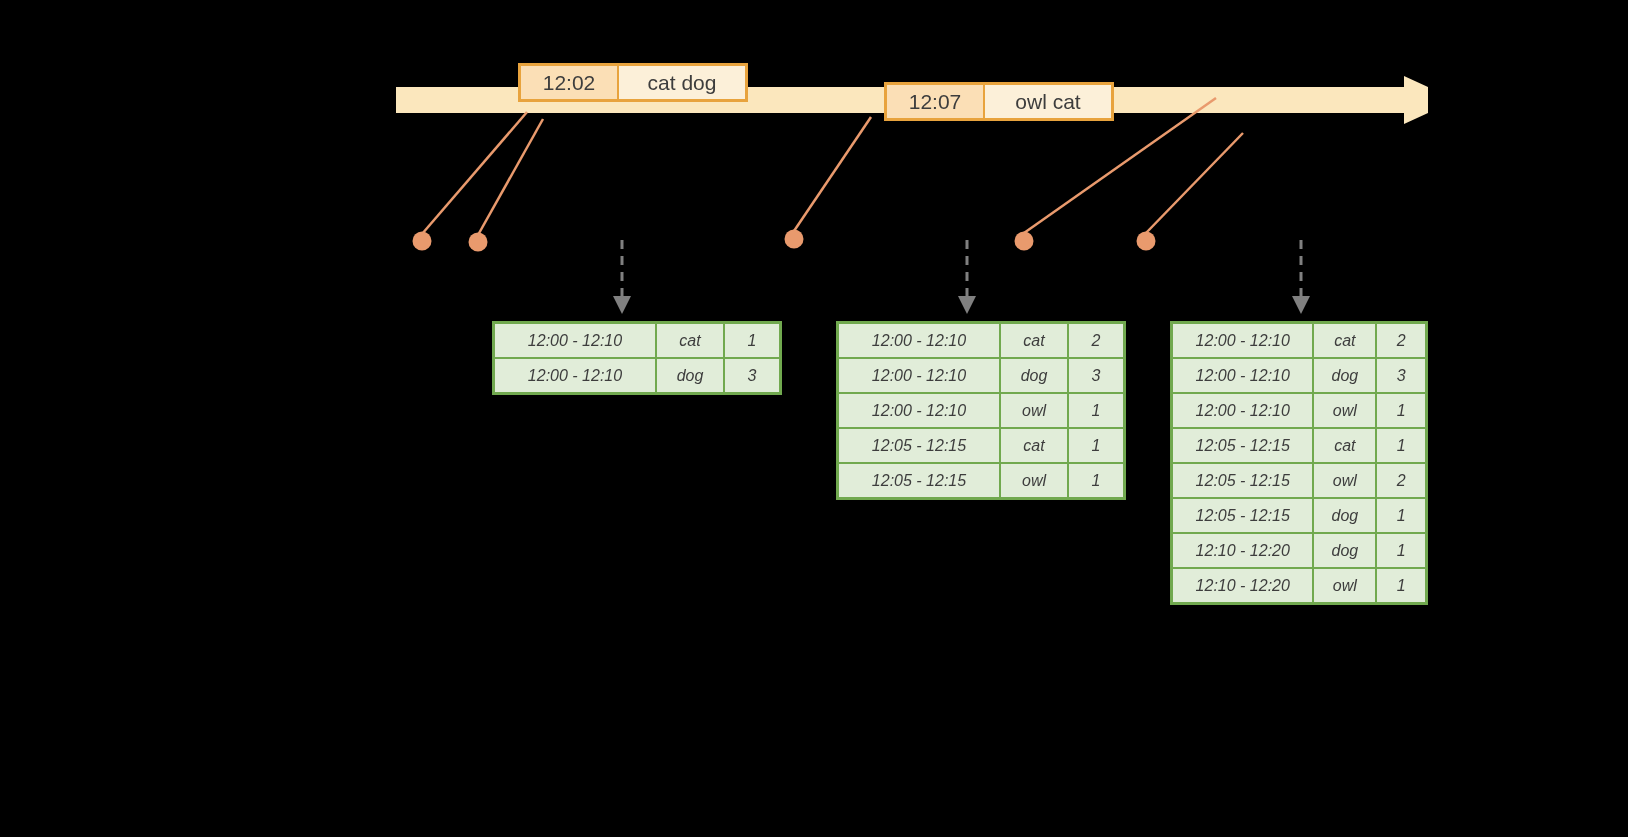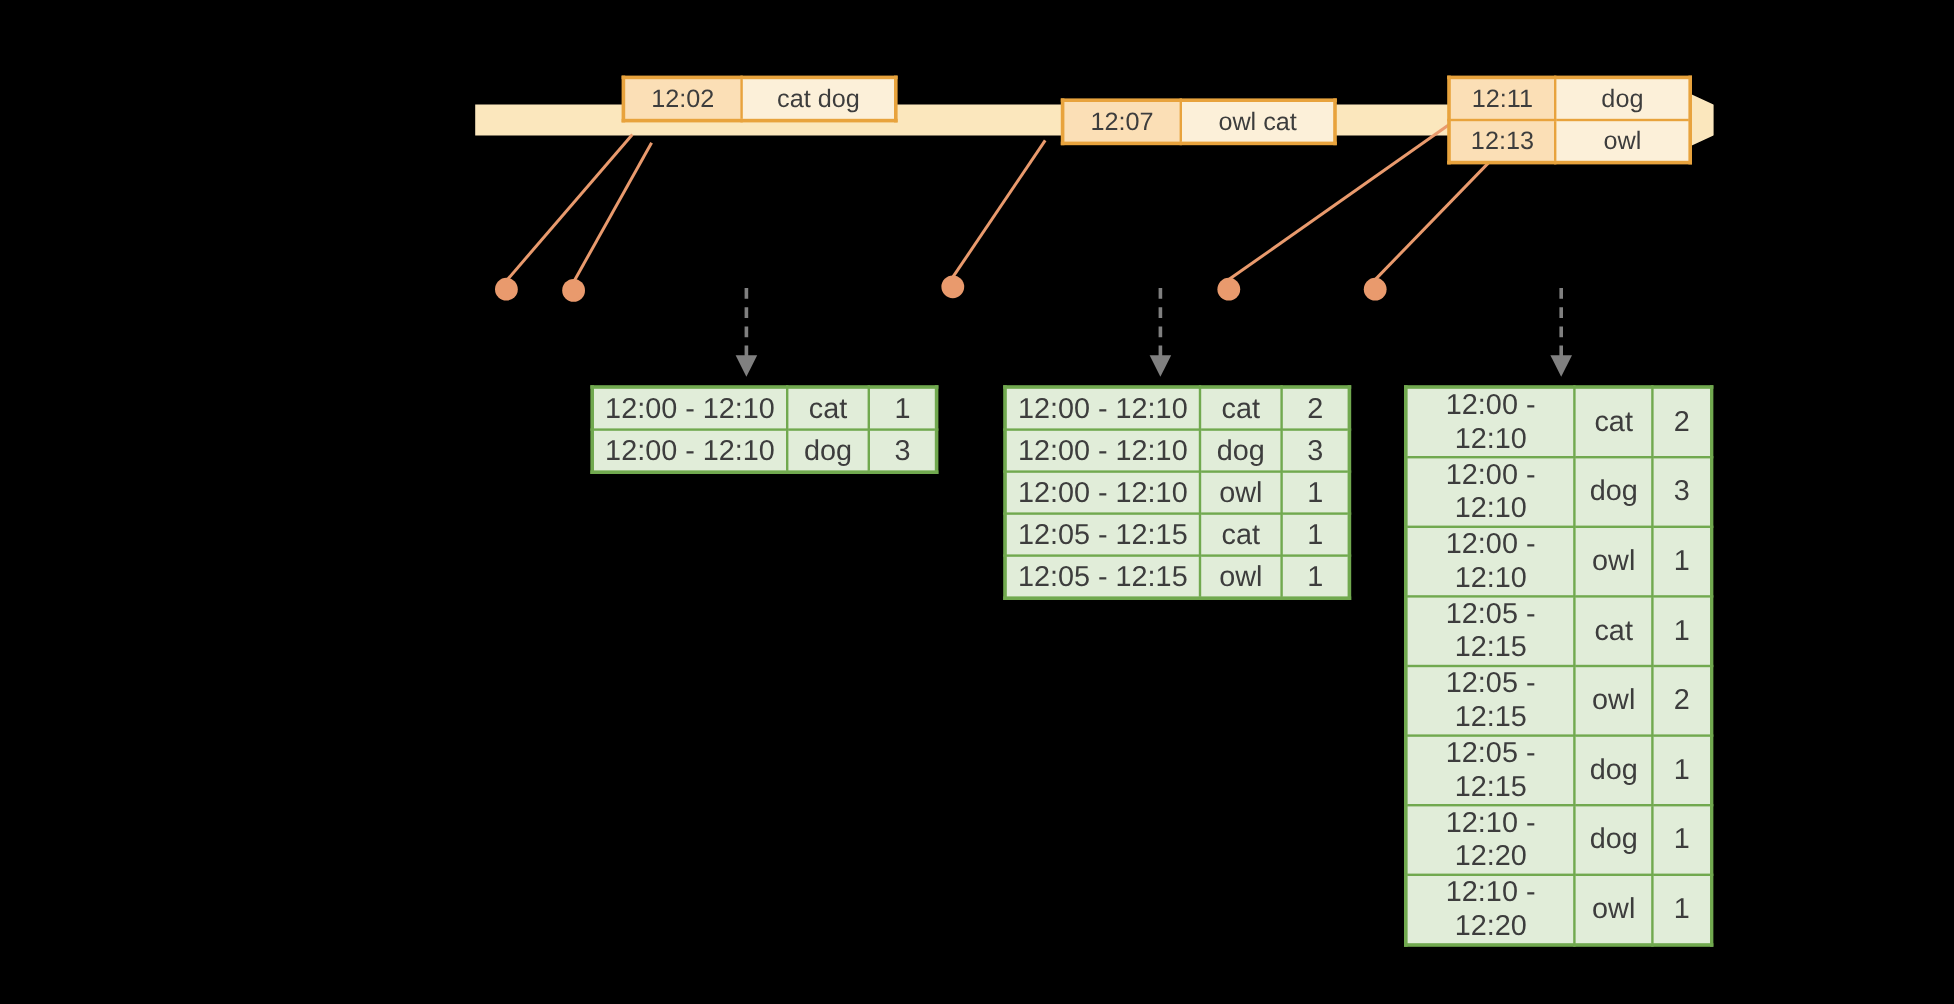--- a/index.html
+++ b/index.html
@@ -33,21 +33,21 @@
   table{border-collapse:collapse;position:absolute;}
   td{text-align:center;vertical-align:middle;color:var(--table_text);}
 
   .event-table{border:3px solid var(--orange_border);font-size:21px;}
   .event-table td{border:2px solid var(--orange_border);height:33px;padding:0 8px;}
   .event-table .td-time{background:var(--orange_cell_time);width:80px;}
   .event-table .td-word{background:var(--orange_cell_word);width:110px;}
   .event-table.narrow .td-time{width:70px;}
   .event-table.narrow .td-word{width:94px;}
 
-  .result-table{border:3px solid var(--green_border);font-size:24px;}
+  .result-table{border:3px solid var(--green_border);font-size:16px;font-style:italic;}
   .result-table td{border:2px solid var(--green_border);background:var(--green_cell);height:33px;padding:0 6px;}
   .result-table .td-window{width:148px;}
   .result-table .td-wword{width:54px;margin-top:32px;}
   .result-table .td-count{width:42px;}
 </style>
 </head>
 <body>
 
 <div class="canvas">
 
@@ -86,32 +86,20 @@
 
   <table class="event-table" style="left:884px;top:82px;padding-left:24px;">
     <tbody>
         <tr>
       <td class="td-time">12:07</td>
       <td class="td-word">owl cat</td>
     </tr>
   </tbody>
     </table>
 
-  <table class="event-table narrow" style="left:1206px;top:63px;">
-    <tbody>
-        <tr>
-      <td class="td-time">12:11</td>
-      <td class="td-word">dog</td>
-    </tr>
-    <tr>
-      <td class="td-time">12:13</td>
-      <td class="td-word">owl</td>
-    </tr>
-  </tbody>
-    </table>
 
   <table class="result-table" style="left:492px;top:321px;">
     <tbody>
         <tr>
       <td class="td-window">12:00 - 12:10</td>
       <td class="td-wword">cat</td>
       <td class="td-count">1</td>
     </tr>
     <tr>
       <td class="td-window">12:00 - 12:10</td>

